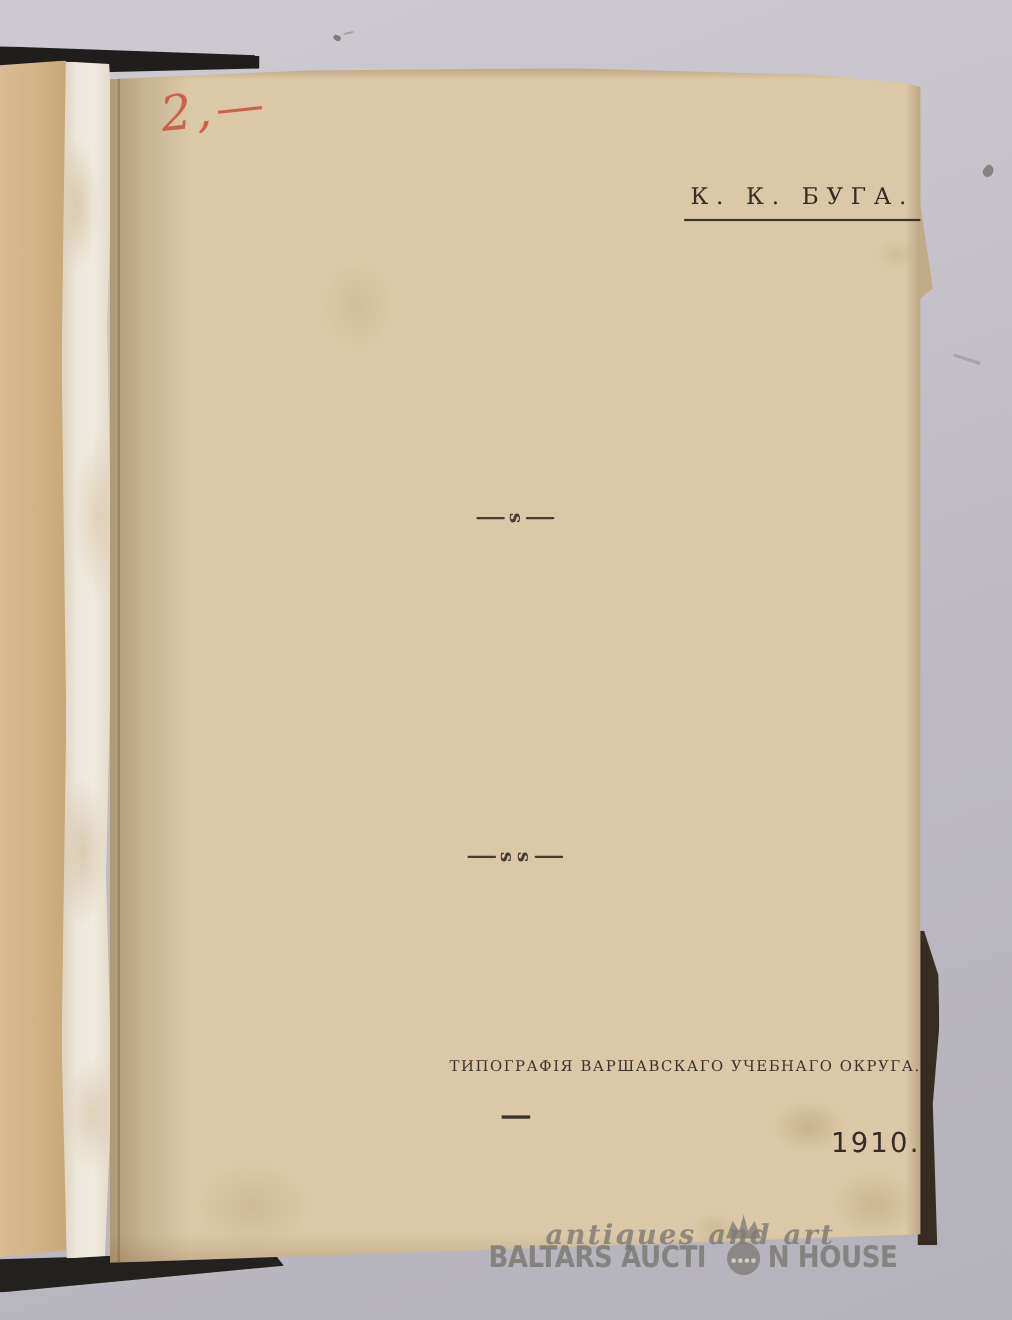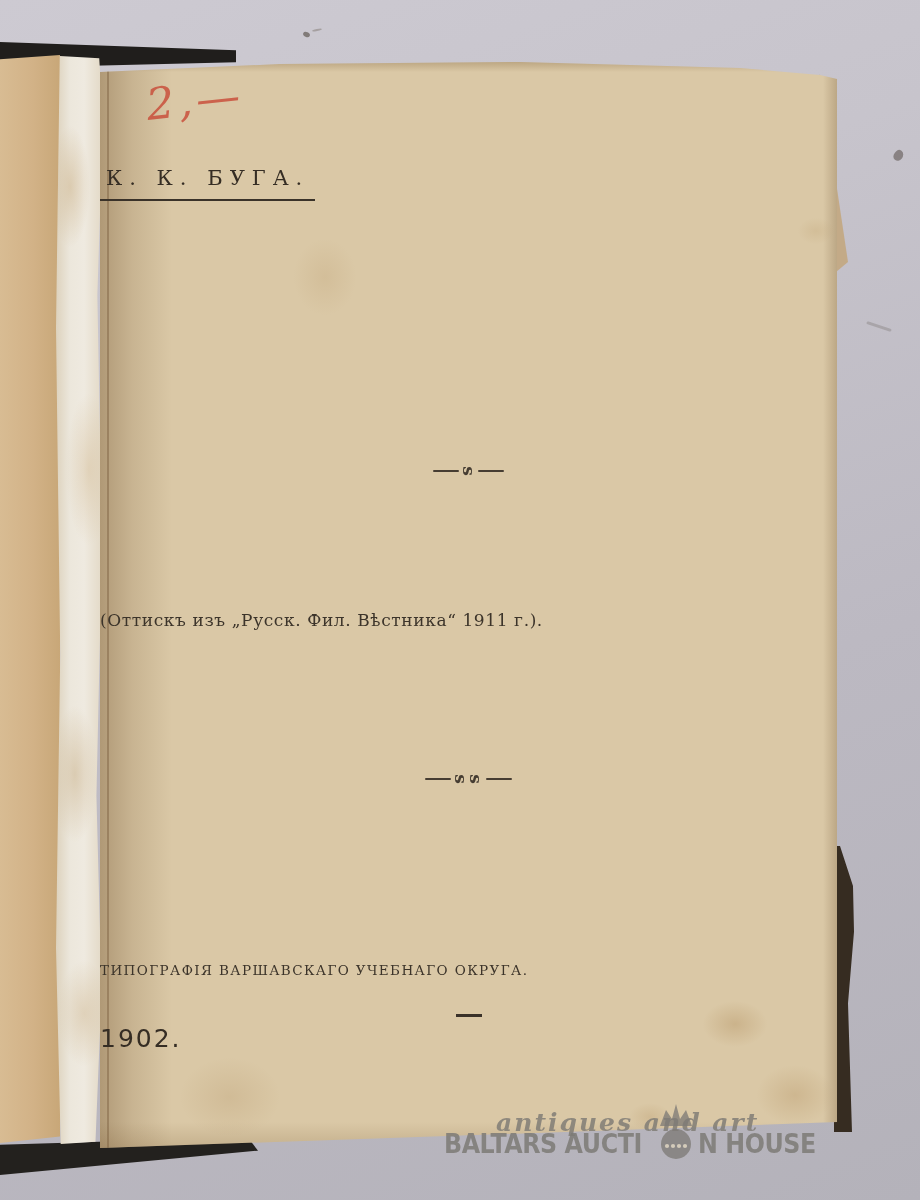--- a/index.html
+++ b/index.html
@@ -88,21 +88,21 @@
   .stain{position:absolute;border-radius:50%;}
   .stainA{left:590px;top:930px;width:90px;height:64px;background:radial-gradient(closest-side,rgba(150,104,44,.22),transparent 72%);}
   .stainB{left:640px;top:990px;width:110px;height:86px;background:radial-gradient(closest-side,rgba(150,104,44,.18),transparent 70%);}
   .stainC{left:520px;top:1035px;width:60px;height:40px;background:radial-gradient(closest-side,rgba(150,104,44,.15),transparent 70%);}
   .stainD{left:690px;top:150px;width:52px;height:38px;background:radial-gradient(closest-side,rgba(160,120,60,.13),transparent 70%);}
   .stainE{left:180px;top:160px;width:90px;height:110px;background:radial-gradient(closest-side,rgba(190,160,115,.25),transparent 70%);}
   .stainF{left:60px;top:980px;width:140px;height:110px;background:radial-gradient(closest-side,rgba(140,96,40,.12),transparent 72%);}
 
   
   .content{position:absolute;left:0;top:0;width:100%;height:100%;padding-right:14px;box-sizing:border-box;color:#3a3229;}
-  .line{position:absolute;left:0;width:100%;text-align:left;}
+  .line{position:absolute;left:0;width:100%;text-align:right;}
 
   .price-note{
     position:absolute;left:46px;top:12px;
     font-style:italic;font-size:44px;color:#c9503c;
     transform:rotate(-6deg);letter-spacing:4px;
     font-family:"DejaVu Serif",serif;opacity:.85;
   }
   .author{
     top:104px;font-size:21px;letter-spacing:7px;color:#352d24;
   }
@@ -191,37 +191,36 @@
         <span class="underline">К. К. БУГА.</span>
       </div>
 
 
       <div class="ornament orn-top">
         <span class="orn-line"></span>
           <span class="orn-s">s</span>
           <span class="orn-line"></span>
       </div>
 
-      <div class="line imprint-note">(Оттискъ изъ „Русск. Фил. Вѣстника“ 1911 г.).</div>
 
       <div class="ornament orn-bottom">
         <span class="orn-line"></span>
           <span class="orn-s">s</span>
           <span class="orn-s">s</span>
           <span class="orn-line"></span>
       </div>
 
 
       <div class="line printer">ТИПОГРАФІЯ ВАРШАВСКАГО УЧЕБНАГО ОКРУГА.</div>
 
       <div class="imprint-rule">
           <i></i>
         </div>
 
-      <div class="line year">1902.</div>
+      <div class="line year">1910.</div>
     </div>
   </div>
 
   <div class="watermark">
     <div class="wm-line1">antiques and art</div>
     <div class="wm-line2">
       <span class="txt">BALTARS AUCTI</span>
       <svg class="wm-logo" width="42" height="62" viewBox="0 0 42 62">
         <polygon points="5,24 11,8 17,17 21,2 25,17 31,8 37,24" fill="rgba(125,122,118,.9)"></polygon>
         <circle cx="21" cy="42" r="15" fill="rgba(125,122,118,.9)"></circle>

